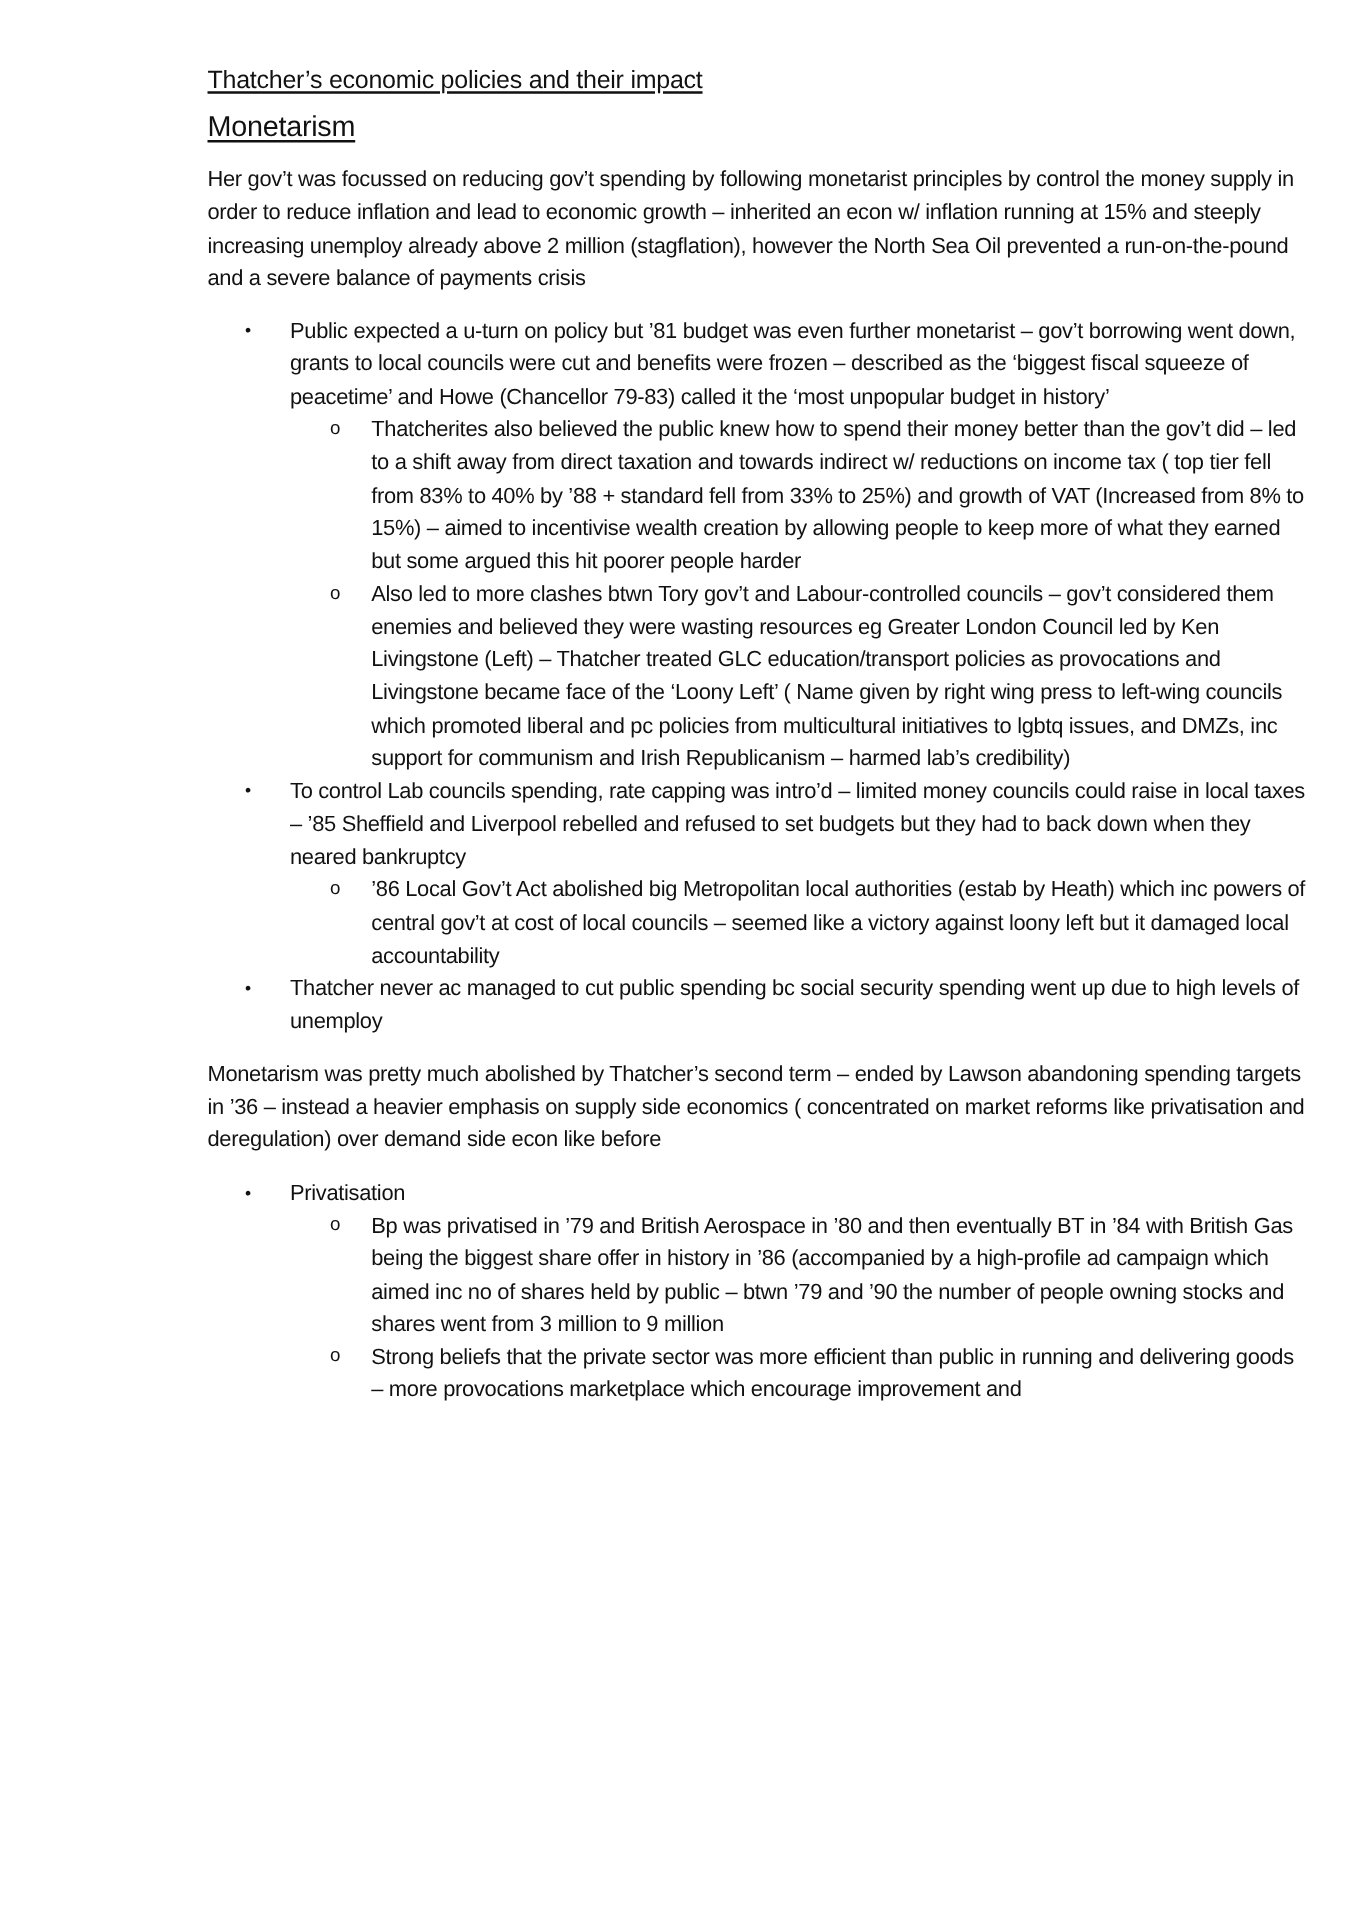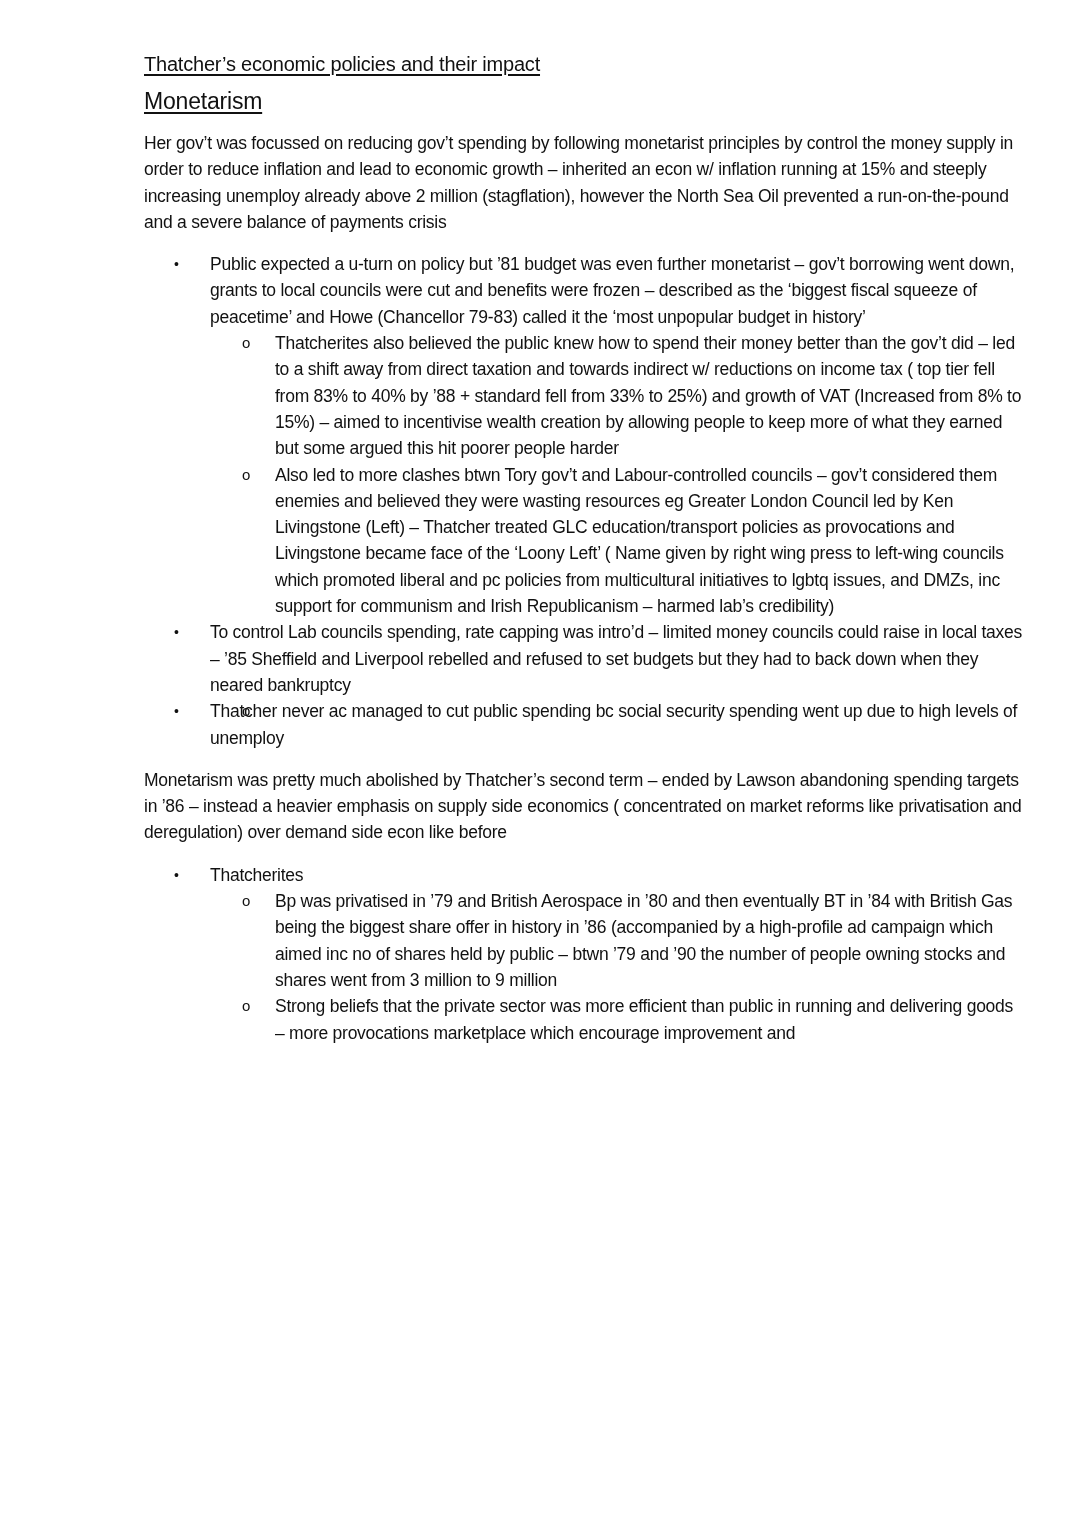--- a/index.html
+++ b/index.html
@@ -1,21 +1,21 @@
 <!DOCTYPE html>
 <html><head>
   <meta charset="utf-8">
   <style>
     html, body { margin: 0; padding: 0; background: #ffffff; }
     body {
       width: 1080px; height: 1527px; position: relative; overflow: hidden;
       font-family: "Liberation Sans", sans-serif;
       color: #111111;
     }
-    .page { position: absolute; left: 144px; top: 50px; width: 880px; }
+    .page { position: absolute; left: 166px; top: 50px; width: 880px; }
     .title {
       font-size: 20px; line-height: 28px; text-decoration: underline;
       text-underline-offset: 3px; margin: 0 0 10px 0; letter-spacing: -0.2px;
     }
     .heading {
       font-size: 23px; line-height: 26px; text-decoration: underline;
       text-underline-offset: 3px; margin: 0 0 12px 0; letter-spacing: -0.2px;
     }
     .para {
       font-size: 17.5px; line-height: 26.3px; margin: 16px 0 16px 0; letter-spacing: -0.25px;
@@ -53,36 +53,37 @@
             <span class="txt">Also led to more clashes btwn Tory gov’t and Labour-controlled councils – gov’t considered them enemies and believed they were wasting resources eg Greater London Council led by Ken Livingstone (Left) – Thatcher treated GLC education/transport policies as provocations and Livingstone became face of the ‘Loony Left’ ( Name given by right wing press to left-wing councils which promoted liberal and pc policies from multicultural initiatives to lgbtq issues, and DMZs, inc support for communism and Irish Republicanism – harmed lab’s credibility)</span>
           </li>
         </ul>
       </li>
       <li>
         <span class="bullet">•</span>
         <span>To control Lab councils spending, rate capping was intro’d – limited money councils could raise in local taxes – ’85 Sheffield and Liverpool rebelled and refused to set budgets but they had to back down when they neared bankruptcy</span>
         <ul class="l2">
           <li>
             <span class="sub-bullet">o</span>
+            <span class="txt">’86 Local Gov’t Act abolished big Metropolitan local authorities (estab by Heath) which inc powers of central gov’t at cost of local councils – seemed like a victory against loony left but it damaged local accountability</span>
           </li>
         </ul>
       </li>
       <li>
         <span class="bullet">•</span>
         <span>Thatcher never ac managed to cut public spending bc social security spending went up due to high levels of unemploy</span>
       </li>
     </ul>
   </section>
 
   <section>
-    <p class="para">Monetarism was pretty much abolished by Thatcher’s second term – ended by Lawson abandoning spending targets in ’86 – instead a heavier emphasis on supply side economics ( concentrated on market reforms like privatisation and deregulation) over demand side econ like before</p>
+    <p class="para">Monetarism was pretty much abolished by Thatcher’s second term – ended by Lawson abandoning spending targets in ’36 – instead a heavier emphasis on supply side economics ( concentrated on market reforms like privatisation and deregulation) over demand side econ like before</p>
     <ul class="l1">
       <li>
         <span class="bullet">•</span>
-        <span>Thatcherites</span>
+        <span>Privatisation</span>
         <ul class="l2">
           <li>
             <span class="sub-bullet">o</span>
             <span class="txt">Bp was privatised in ’79 and British Aerospace in ’80 and then eventually BT in ’84 with British Gas being the biggest share offer in history in ’86 (accompanied by a high-profile ad campaign which aimed inc no of shares held by public – btwn ’79 and ’90 the number of people owning stocks and shares went from 3 million to 9 million</span>
           </li>
           <li>
             <span class="sub-bullet">o</span>
             <span class="txt">Strong beliefs that the private sector was more efficient than public in running and delivering goods – more provocations marketplace which encourage improvement and</span>
           </li>
         </ul>

